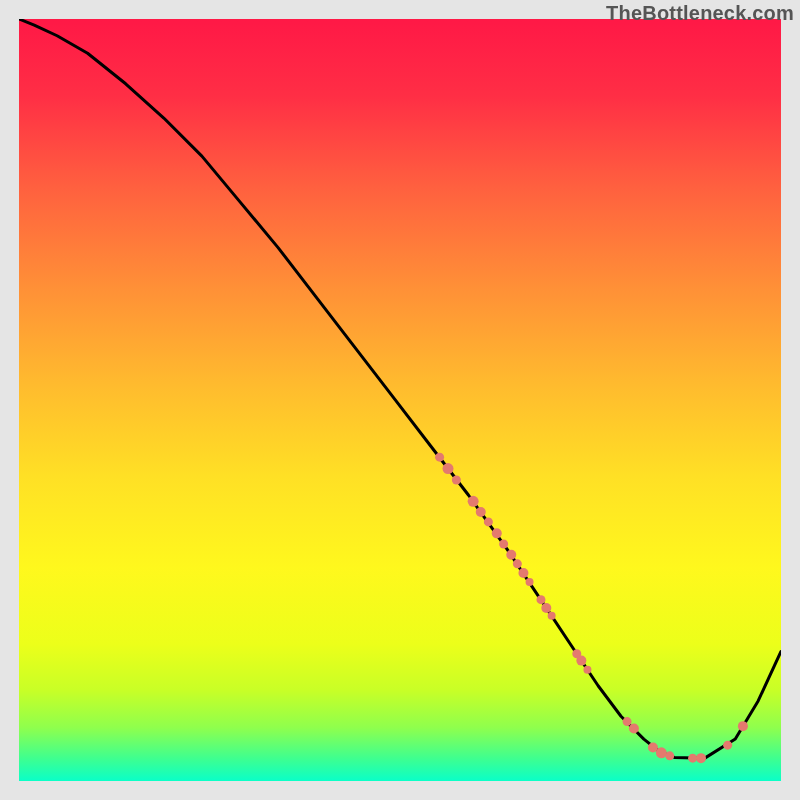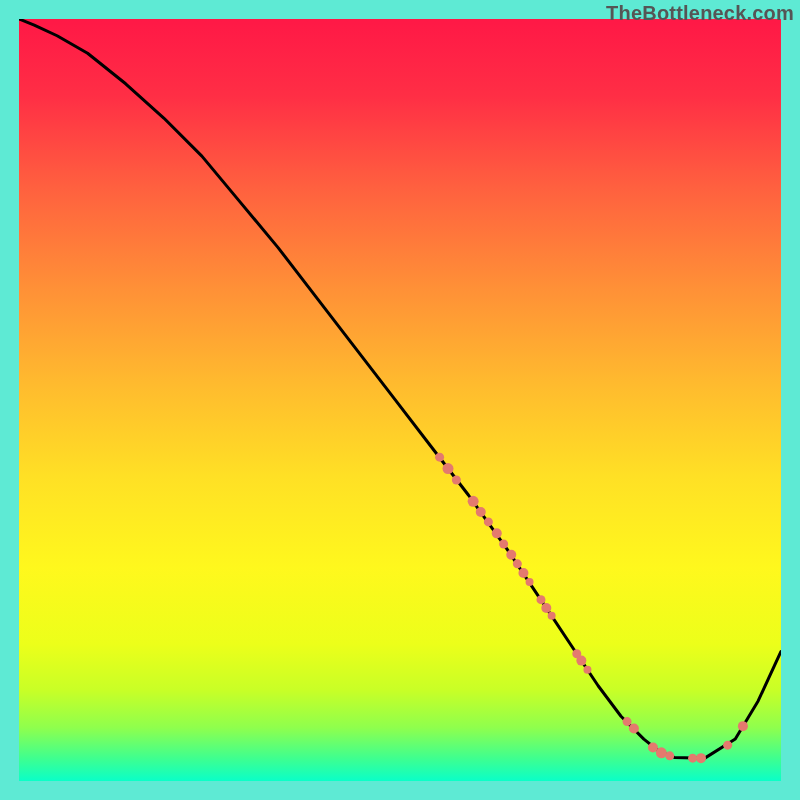--- a/index.html
+++ b/index.html
@@ -7,21 +7,21 @@
     padding: 0;
     width: 800px;
     height: 800px;
     overflow: hidden;
     background: #000;
     font-family: Arial, Helvetica, sans-serif;
   }
   .outer {
     width: 800px;
     height: 800px;
-    background: #5eead4;
+    background: #e5e5e5;
     position: relative;
   }
   .watermark {
     position: absolute;
     top: 2px;
     right: 6px;
     color: #555;
     font-size: 20px;
     font-weight: 600;
     letter-spacing: 0.2px;

